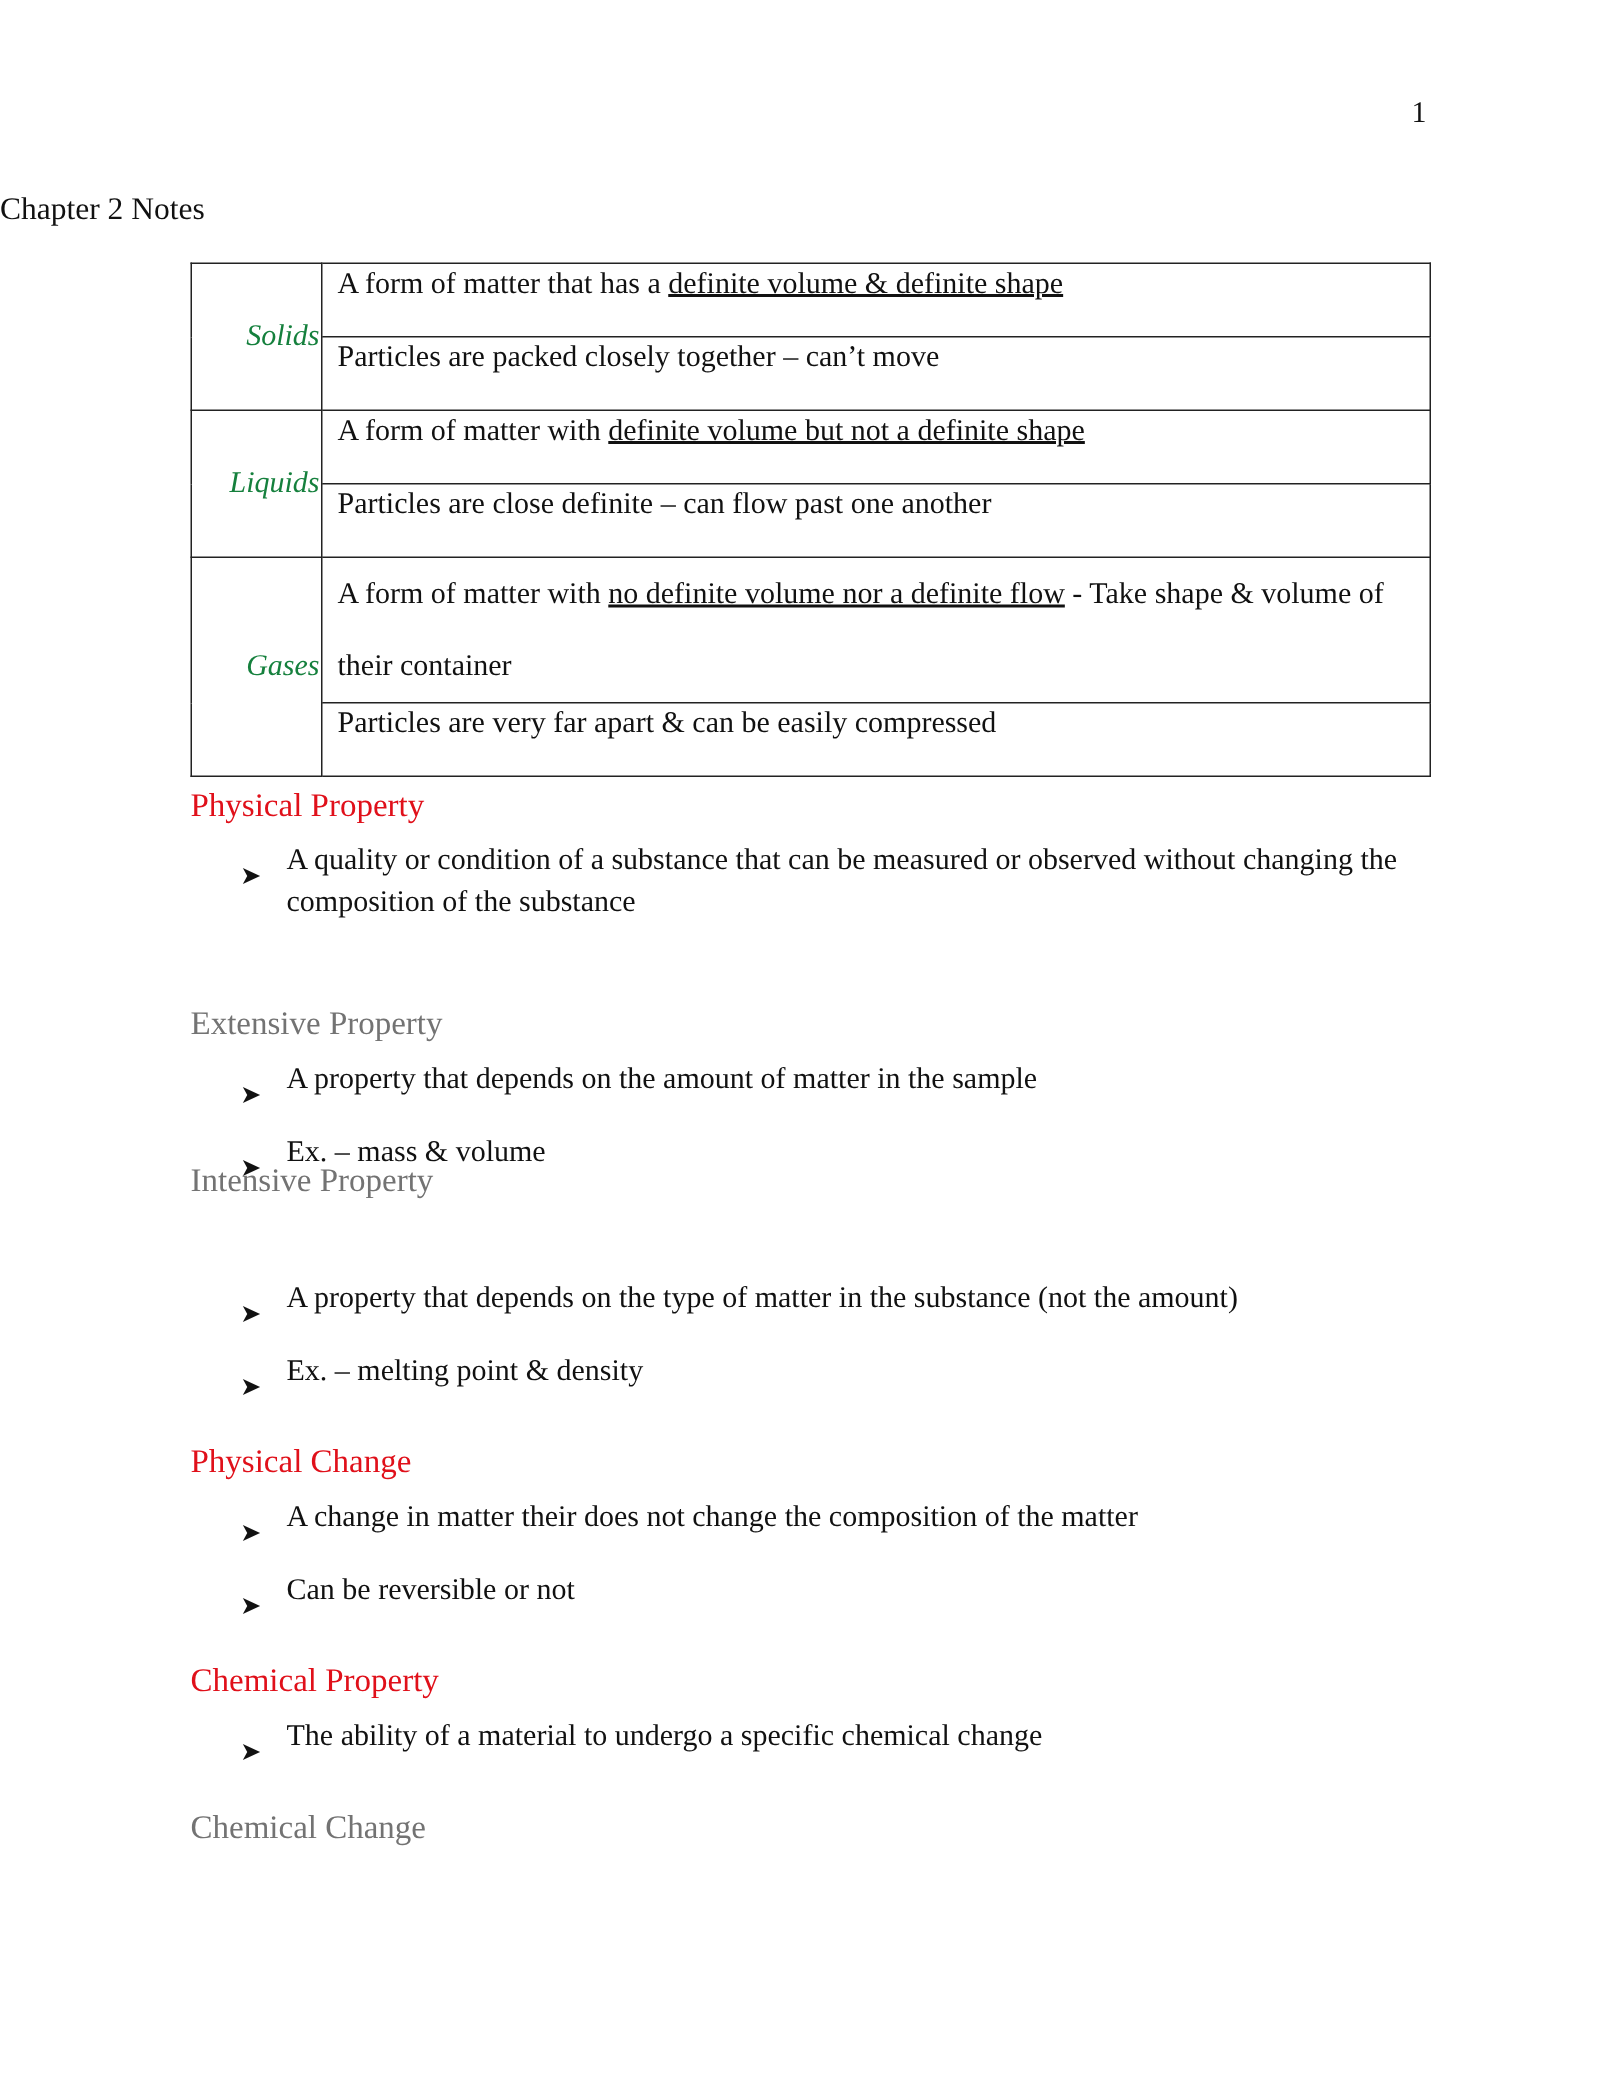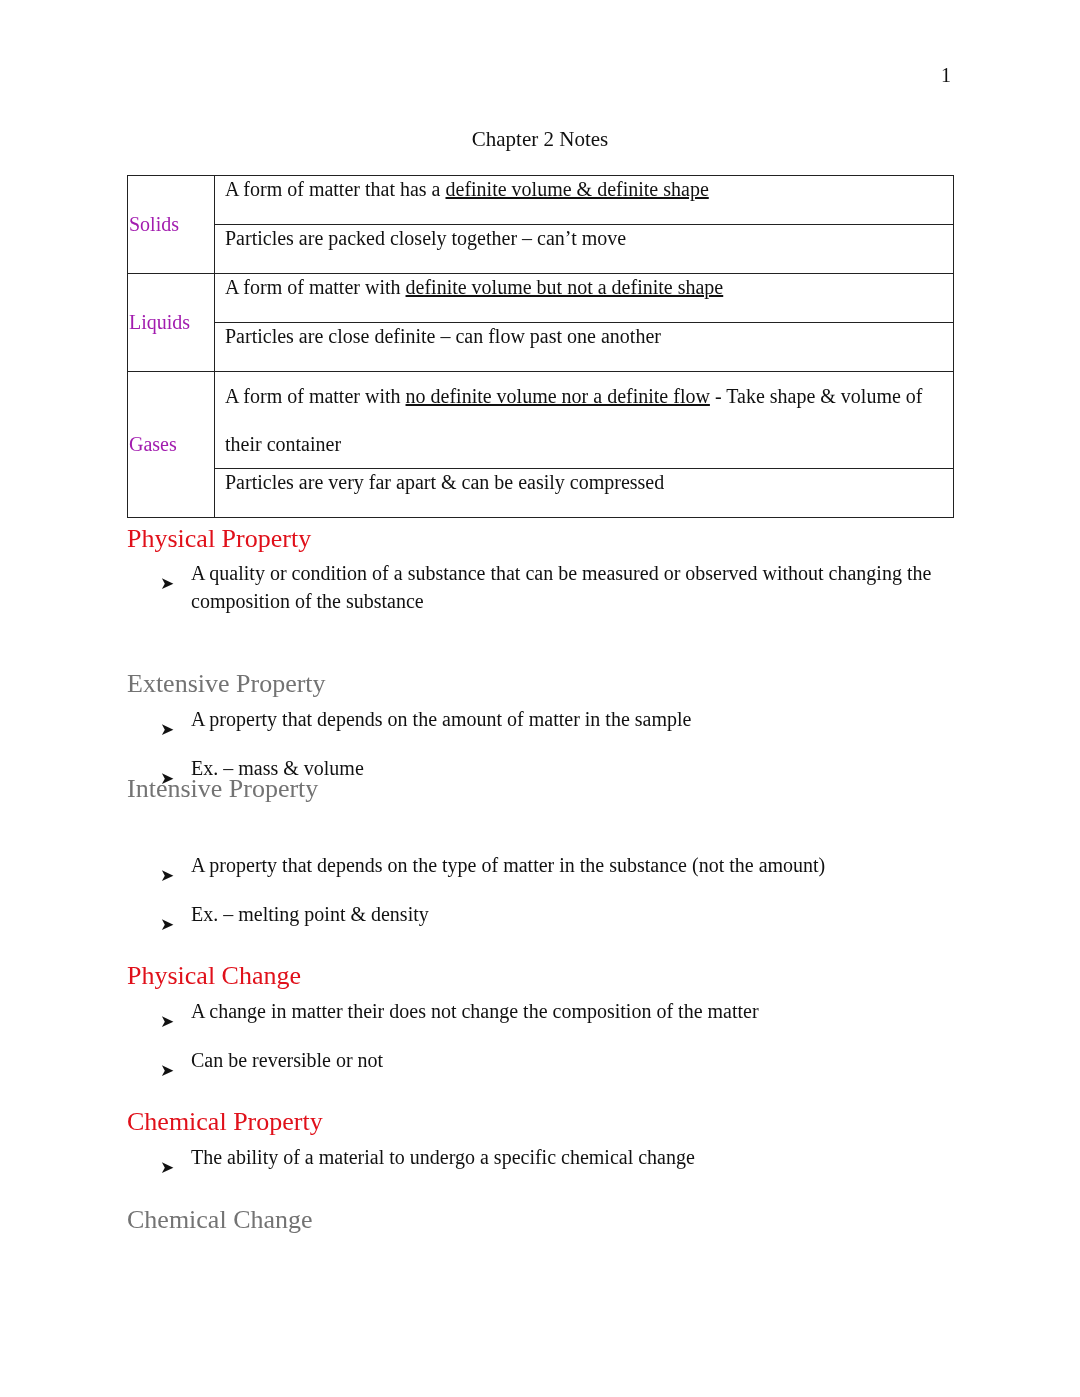--- a/index.html
+++ b/index.html
@@ -1,26 +1,26 @@
 <!DOCTYPE html>
 <html><head>
 <meta charset="utf-8">
 <style>
   html, body { margin: 0; padding: 0; background: #ffffff; }
   body { width: 1080px; height: 1397px; position: relative; overflow: hidden;
          font-family: "Liberation Serif", "DejaVu Serif", serif; color: #111; }
   .page-num { position: absolute; top: 64px; left: 941px; font-size: 20px; }
-  .title { position: absolute; top: 127px; left: 0; width: 1080px; text-align: center; font-size: 21px; }
+  .title { position: absolute; top: 127px; left: 0; width: 1080px; text-align: left; font-size: 21px; }
   table.states { position: absolute; top: 175px; left: 127px; width: 827px; border-collapse: collapse; }
   table.states td { border: 1.5px solid #222; font-size: 20px; vertical-align: top; margin-top: 28px; }
-  td.label { width: 84px; color: #a21caf; text-align: left; vertical-align: middle !important; }
+  td.label { width: 84px; color: #15803d; text-align: right; vertical-align: middle !important; font-style: italic; }
   td.desc { padding: 2px 10px 0 10px; height: 46px; }
   td.desc.tall { height: 95px; line-height: 48px; padding-top: 0; }
   .ul { text-decoration: underline; }
-  .section { position: absolute; left: 127px; font-size: 26px; }
+  .section { position: absolute; left: 127px; font-size: 22px; }
   .red { color: #e0101a; }
   .blue { color: #737373; }
   .bullet { position: absolute; left: 160px; font-size: 20px; display: flex; }
   .bullet .arrow { width: 31px; font-size: 17px; }
   .bullet .text { line-height: 28px; margin-top: -14px; }
   .bullet .text.w { width: 760px; }
 </style>
 </head>
 <body>
 

